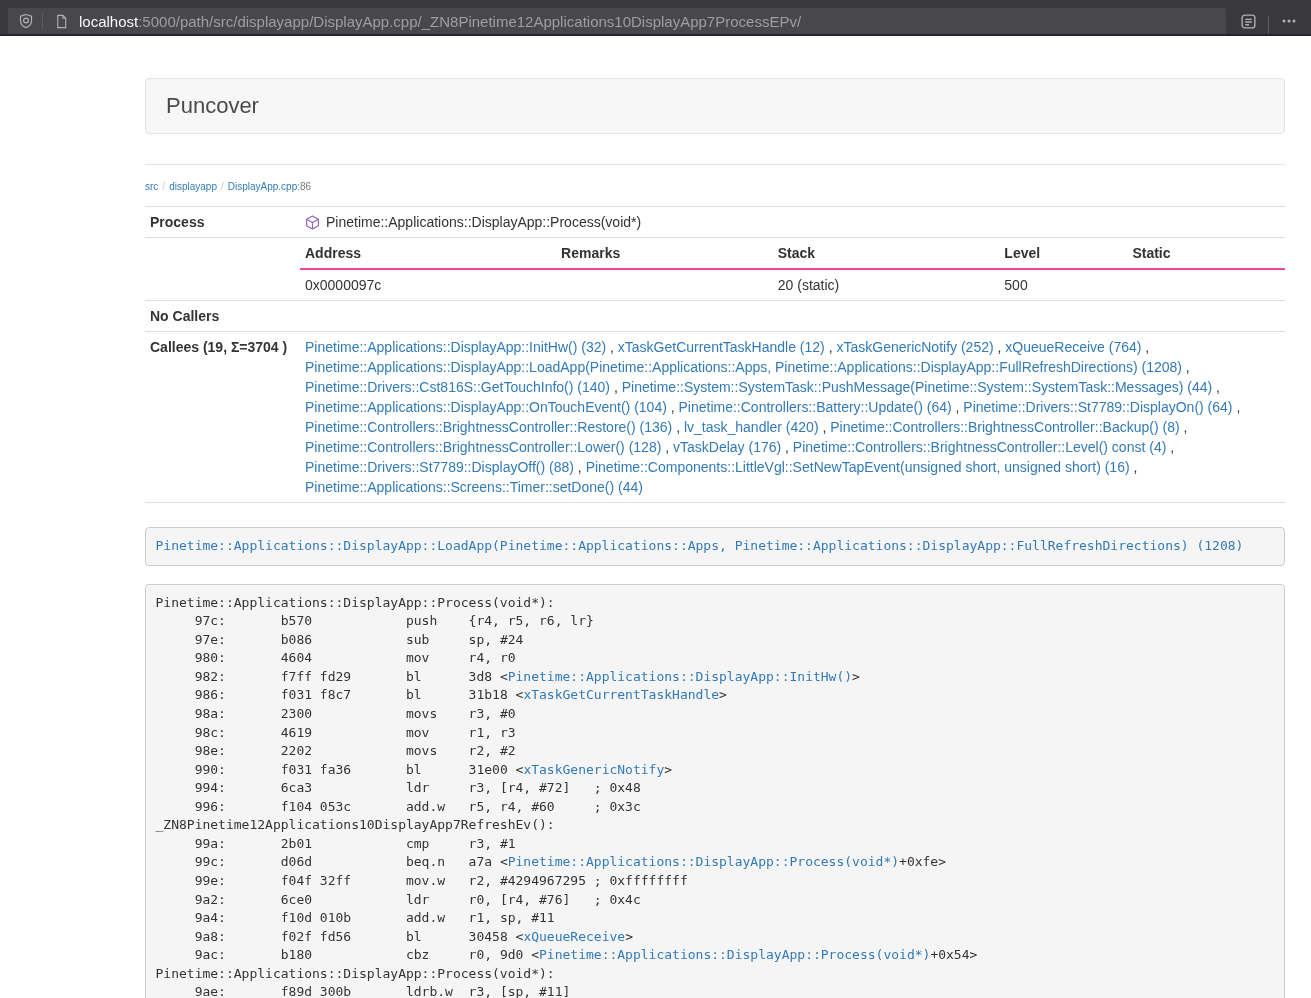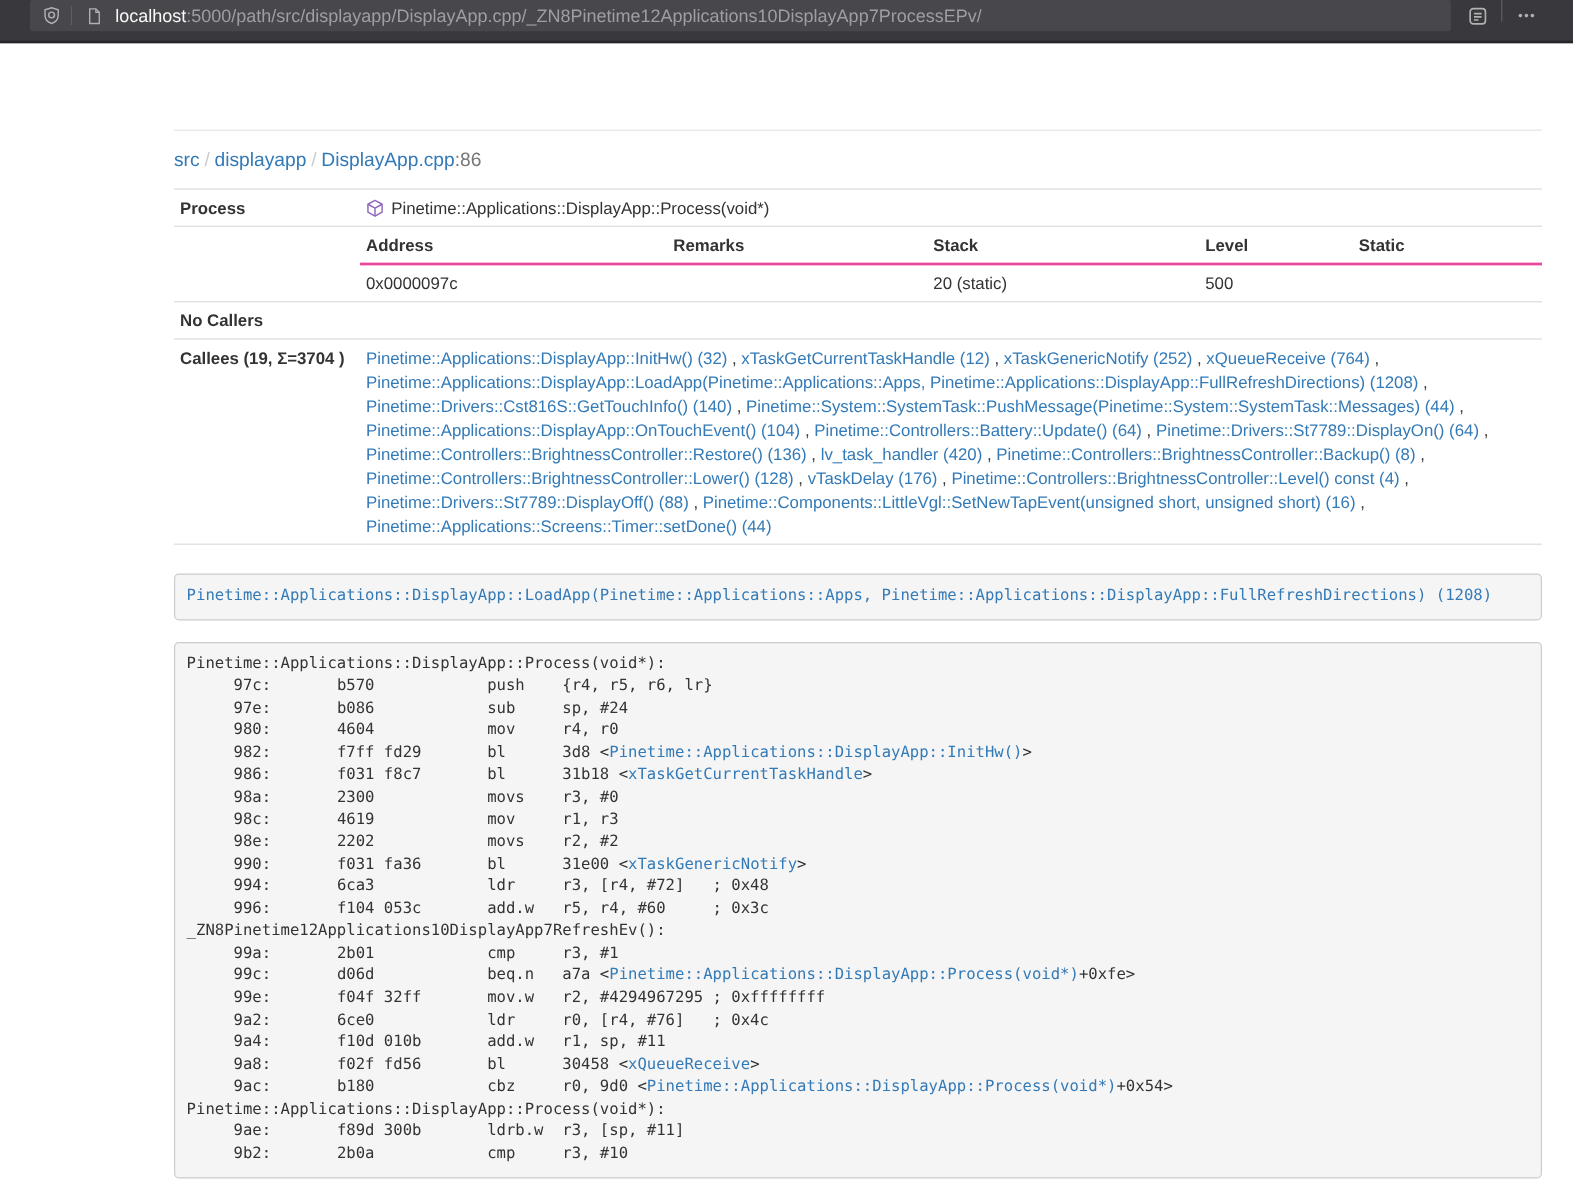--- a/index.html
+++ b/index.html
@@ -7,21 +7,21 @@
   body {
     width: 1311px; height: 998px; overflow: hidden;
     background: #ffffff;
     font-family: "Liberation Sans", sans-serif;
     font-size: 14px; color: #333;
   }
 
   
   .toolbar {
     height: 36px; background: #38383d; border-bottom: 2px solid #27272b;
-    display: flex; align-items: flex-start; padding: 0 25px;
+    display: flex; align-items: flex-end; padding: 0 8px;
   }
   .urlbar {
     flex: 1 1 auto; height: 26px; background: #47474c; border-radius: 2px;
     display: flex; align-items: center; padding: 0 8px; margin-right: 8px;
     min-width: 0;
   }
   .urlbar .vsep { width: 1px; height: 16px; background: #5c5c61; margin: 0 8px 0 6px; }
   .url-text {
     font-size: 15px; color: #9e9ea3; margin-left: 8px; white-space: nowrap;
     overflow: hidden; text-overflow: clip;
@@ -35,21 +35,21 @@
   .content { width: 1140px; margin-left: 145px; padding-top: 42px; }
 
   .panel {
     background: #f7f7f7; border: 1px solid #e3e3e3; border-radius: 4px;
     padding: 14px 20px; 
   }
   .panel h1 { margin: 0; font-size: 22px; font-weight: 400; color: #4a4a4a; }
 
   hr.rule { border: 0; border-top: 1px solid #e5e5e5; margin: 30px 0 16px 0; }
 
-  .breadcrumb { margin: 0 0 14px 0; font-size: 16px; }
+  .breadcrumb { margin: 0 0 14px 0; font-size: 10px; }
   .breadcrumb .sep { color: #cccccc; padding: 0 4px; }
   .breadcrumb .suffix { color: #777; }
 
   a { color: #337ab7; text-decoration: none; }
 
   table.fn-table { width: 100%; border-collapse: collapse; border-bottom: 1px solid #ddd; }
   table.fn-table > tbody > tr > th,
   table.fn-table > tbody > tr > td {
     border-top: 1px solid #ddd; padding: 5px; text-align: left;
     vertical-align: top; font-size: 14px; line-height: 20px;
@@ -111,20 +111,23 @@
     <svg class="icon" width="16" height="16" viewBox="0 0 16 16" fill="#b1b1b3">
       <circle cx="3" cy="8" r="1.5"></circle>
         <circle cx="8" cy="8" r="1.5"></circle>
         <circle cx="13" cy="8" r="1.5"></circle>
     </svg>
   </span>
 </div>
 
 <div class="content">
 
+  <div class="panel">
+    <h1>Puncover</h1>
+  </div>
 
   <hr class="rule">
 
   <div class="breadcrumb" id="breadcrumb"><a href="#">src</a><span class="sep">/</span><a href="#">displayapp</a><span class="sep">/</span><a href="#">DisplayApp.cpp</a><span class="suffix">:86</span></div>
 
   <table class="fn-table">
     <tbody>
       <tr>
         <th>Process</th>
         <td>

